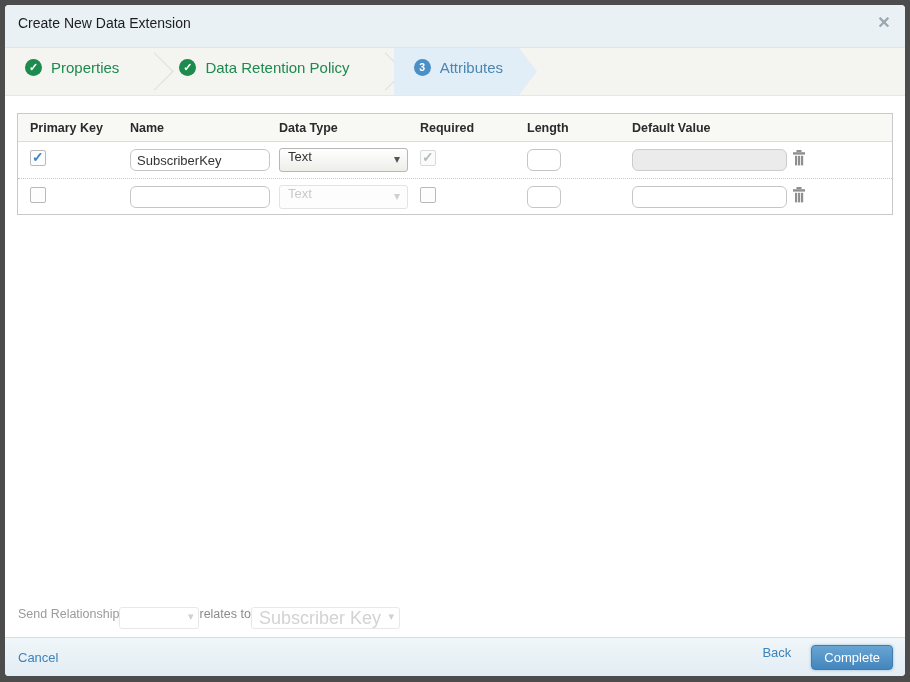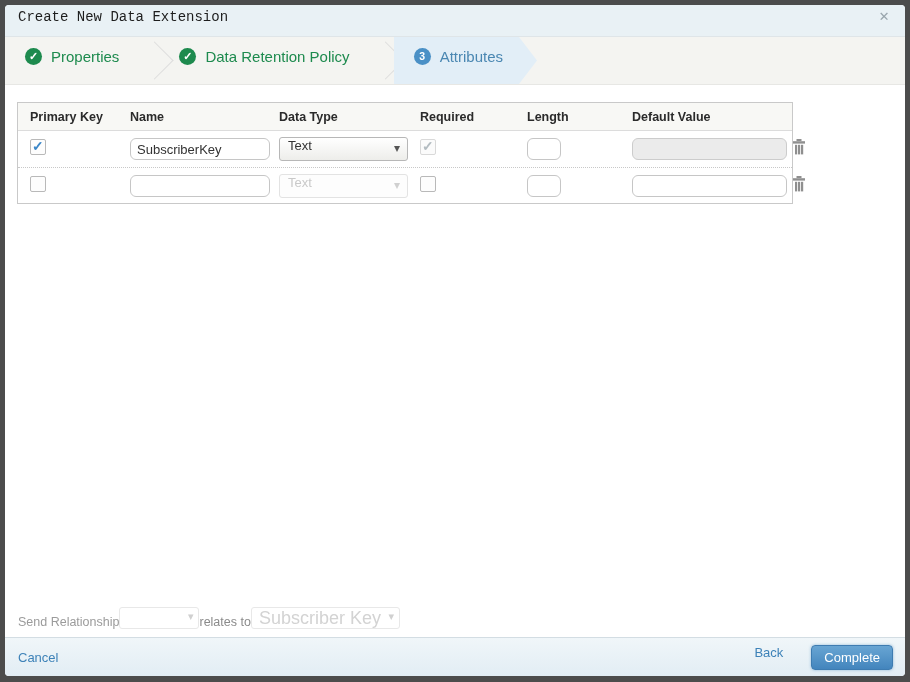--- a/index.html
+++ b/index.html
@@ -10,22 +10,22 @@
     position:relative;
     overflow:hidden;
   }
   .modal {
     position:absolute; top:5px; left:5px; right:5px; bottom:6px;
     background:#ffffff; border-radius:4px; overflow:hidden;
     display:flex; flex-direction:column;
   }
   
   .titlebar {
-    height:32px; background:#e9f1f5; border-bottom:1px solid #dfe5e8;
-    display:flex; align-items:center; padding:0 12px 7px 13px; flex:0 0 auto;font-family:Liberation Mono, monospace;
+    height:43px; background:#e9f1f5; border-bottom:1px solid #dfe5e8;
+    display:flex; align-items:center; padding:0 12px 7px 13px; flex:0 0 auto;
   }
   .titlebar .title { font-size:14px; color:#1d1d1d; }
   .close-btn {
     margin-left:auto; width:18px; height:18px; cursor:pointer;
     color:#9aa6ad; font-size:16px; line-height:18px; text-align:center; font-weight:bold;
   }
   .close-btn::before { content:"✕"; }
   
   .wizard {
     height:48px; background:#f4f4f1; border-bottom:1px solid #e7e7e4;
@@ -56,21 +56,21 @@
   }
   .badge-check::before { content:"✓"; }
   .badge-num {
     width:17px; height:17px; border-radius:50%; background:#4a90c6;
     color:#ffffff; font-size:10.5px; line-height:17px; text-align:center; font-weight:bold;
     flex:0 0 auto;
   }
   
   .content { flex:1 1 auto; position:relative; background:#ffffff; }
   .attr-table {
-    margin:17px 12px 0; width:776px; border:1px solid #c9c9c9; background:#ffffff;
+    margin:17px 12px 0; width:876px; border:1px solid #c9c9c9; background:#ffffff;
   }
   .t-row {
     display:grid;
     grid-template-columns:100px 149px 141px 107px 105px 160px 1fr;
     align-items:center;
   }
   .t-row > div { padding-left:12px; }
   .t-head {
     height:28px; background:#f8f8f5; border-bottom:1px solid #dcdcdc;
   }
@@ -108,21 +108,21 @@
   .sel.dis {
     background:#fdfdfd; border-color:#e3e3e3; color:#c9c9c9; cursor:default;
   }
   .sel.dis::after { color:#d0d0d0; }
   .trash {
     width:14px; height:16px; display:inline-block; cursor:pointer;
   }
   
   .send-rel {
     position:absolute; left:13px; bottom:8px;
-    display:flex; align-items:flex-end; font-size:12.5px;
+    display:flex; align-items:flex-start; font-size:12.5px;
   }
   .send-rel .lbl { color:#9b9b9b; }
   .send-rel .lbl2 { color:#8a8a8a; }
   .mini-sel {
     height:22px; border:1px solid #e8e8e8; border-radius:3px; background:#ffffff;
     position:relative; display:flex; align-items:center; padding:0 18px 0 7px;
     color:#d3d3d3; font-size:18px; cursor:default;
   }
   .mini-sel::after {
     content:"▾"; position:absolute; right:5px; top:2px; font-size:11px; color:#d0d0d0;
@@ -135,21 +135,20 @@
     display:flex; align-items:center; padding:0 12px 0 13px;
   }
   .link { color:#3d82b8; font-size:13px; text-decoration:none; cursor:pointer; }
   .footer-right { margin-left:auto; display:flex; align-items:flex-start; gap:20px; }
   .btn-primary {
     background:linear-gradient(#68a5d3, #4385bd);
     border:1px solid #3e7cb1; border-radius:4px;
     color:#ffffff; font-size:13px; font-family:"Liberation Sans", sans-serif;
     padding:4px 12px; cursor:pointer;
     box-shadow:0 0 3px rgba(120,170,210,.8);
-    margin-left:8px;
   }
 </style>
 </head>
 <body>
 
 <div class="modal">
 
   <div class="titlebar">
     <span class="title">Create New Data Extension</span>
     <span class="close-btn"></span>

